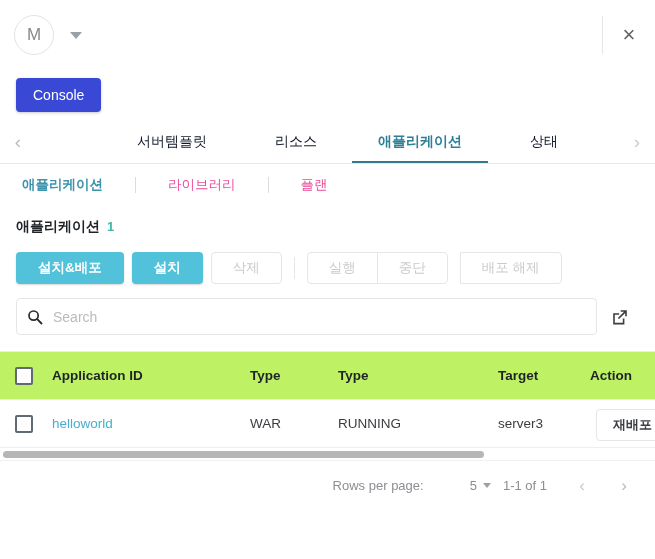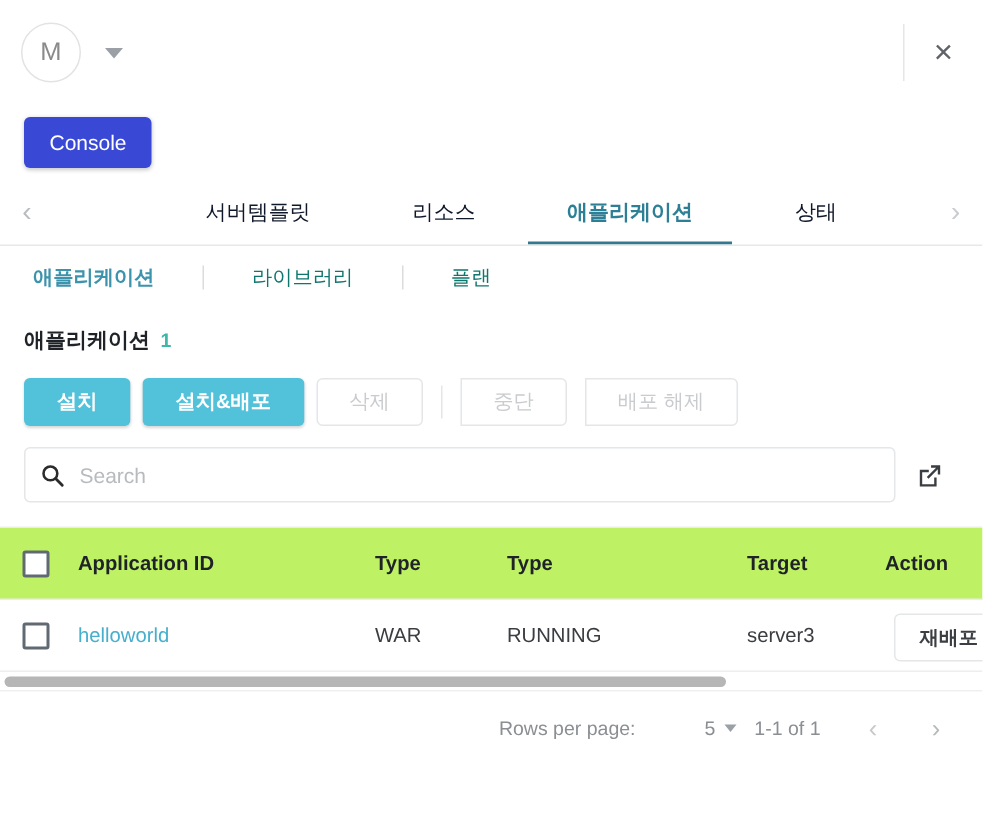--- a/index.html
+++ b/index.html
@@ -138,21 +138,21 @@
 
   
   .subtabs {
     height: 42px;
     display: flex;
     align-items: center;
     padding-left: 16px;
   }
   .subtab {
     font-size: 13.5px;
-    color: #0f766e;
+    color: #ec4899;
     cursor: pointer;
     padding: 0 6px;
   }
   .subtab.active { color: #3c93ac; font-weight: bold; }
   .subtab-sep {
     width: 1px; height: 16px;
     background: #dcdcdc;
     margin: 0 26px;
   }
 
@@ -400,25 +400,26 @@
   <div class="subtab-sep"></div>
   <div class="subtab">플랜</div>
 </div>
 
 <div class="section-head">
   <span>애플리케이션</span>
   <span class="section-count">1</span>
 </div>
 
 <div class="btn-bar">
+  <button class="btn primary">설치&amp;배포</button>
   <button class="btn primary">설치</button>
-  <button class="btn primary">설치&amp;배포</button>
   <button class="btn ghost">삭제</button>
   <div class="bar-sep"></div>
   <div class="btn-group">
+    <button class="btn ghost">실행</button>
     <button class="btn ghost">중단</button>
   </div>
   <div class="btn-group">
     <button class="btn ghost">배포 해제</button>
   </div>
 </div>
 
 <div class="search-row">
   <div class="search-box">
     <span class="search-icon">

